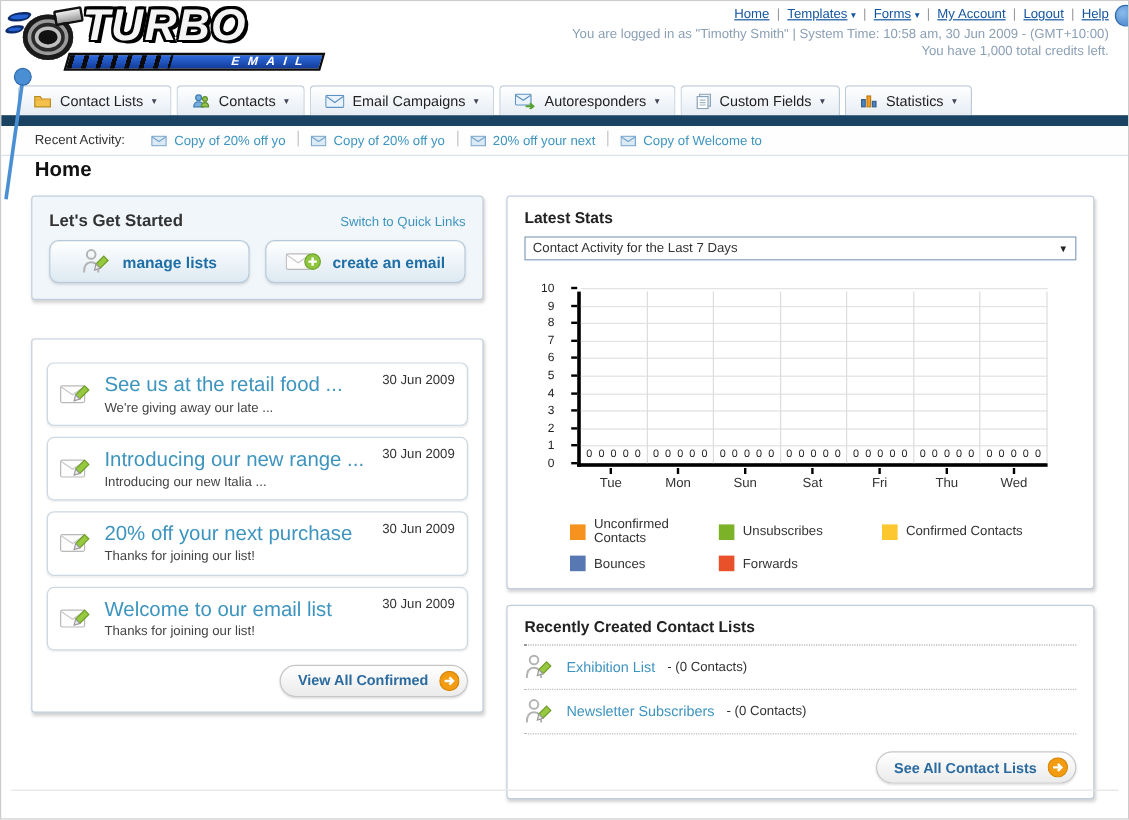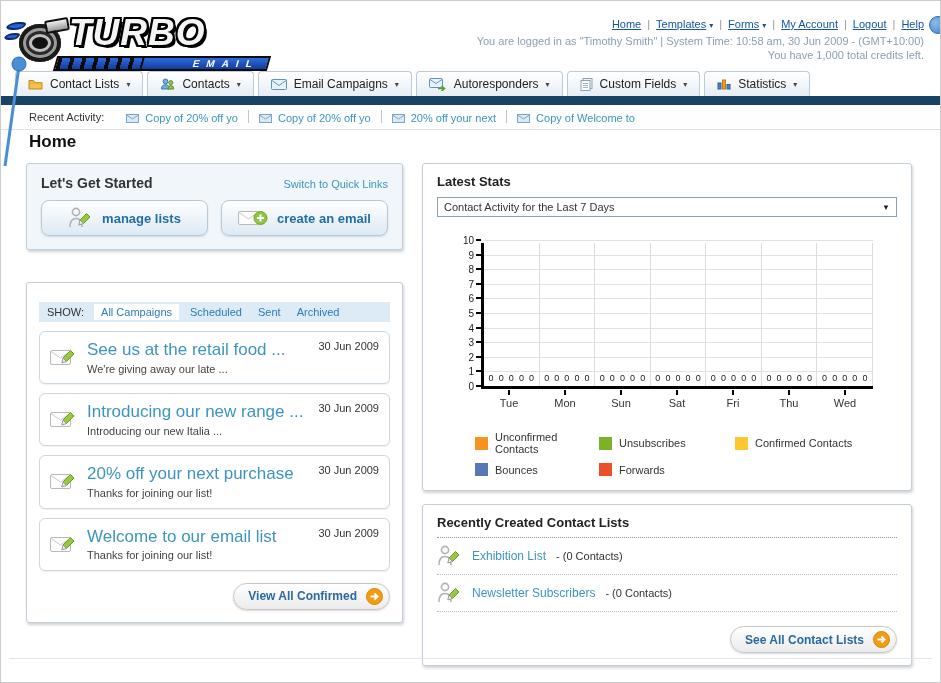--- a/index.html
+++ b/index.html
@@ -1,20 +1,20 @@
 <!DOCTYPE html>
 <html><head>
 <meta charset="utf-8">
 <style>
   * { margin:0; padding:0; box-sizing:border-box; }
   body { font-family:"Liberation Sans", sans-serif; background:#fff; }
   .page { position:relative; width:941px; height:683px; background:#fff; border:1px solid #ccc; overflow:hidden; }
 
   
-  .header { position:absolute; top:12px; left:0; right:0; height:66px; background:#fff; }
+  .header { position:absolute; top:0; left:0; right:0; height:66px; background:#fff; }
   .logo { position:absolute; left:6px; top:3px; width:272px; height:58px; }
   .turbo-disc { position:absolute; left:12px; top:8px; width:42px; height:38px; background:#111;
     border-radius:50%; box-shadow: inset 0 0 0 4px #1a1a1a, inset 0 0 0 7px #9a9a9a, inset 0 0 0 10px #2a2a2a, inset 0 0 0 13px #bfbfbf; }
   .turbo-nozzle { position:absolute; left:38px; top:3px; width:24px; height:13px; background:linear-gradient(180deg,#eee,#999);
     border:2px solid #111; border-radius:2px; transform:rotate(-10deg); }
   .flame { position:absolute; background:#2563d4; border:2px solid #0b2b6b; border-radius:60% 40% 50% 50%; transform:skewX(-35deg); }
   .flame.f1 { left:0; top:6px; width:18px; height:8px; }
   .flame.f2 { left:-2px; top:17px; width:14px; height:7px; }
   .logo-title { position:absolute; left:62px; top:-4px; font-size:37px; font-weight:bold; font-style:italic; letter-spacing:1px; color:#f4f4f4;
     text-shadow:-2px -2px 0 #000, 2px -2px 0 #000, -2px 2px 0 #000, 2px 2px 0 #000, 0 -2px 0 #000, 0 2px 0 #000, -2px 0 0 #000, 2px 0 0 #000, 3px 3px 0 #000; }
@@ -88,21 +88,21 @@
   .stats { padding:10px 14px 14px; }
   .select { margin-top:8px; border:1px solid #86a1ba; height:20px; display:flex; align-items:center; justify-content:space-between;
     padding:0 6px; font-size:11px; color:#333; background:#fff; cursor:pointer; }
   .select-arrow { font-size:8px; color:#222; }
   .chart { position:relative; margin:26px 0 0 44px; width:400px; height:172px; }
   .plot { position:relative; width:392px; height:146px; border-left:3px solid #000; border-bottom:3px solid #000; display:flex; }
   .hgrid { position:absolute; left:0; right:0; height:1px; background:#e2e2e2; }
   .col { flex:1; position:relative; border-right:1px solid #ddd; display:flex; align-items:flex-end;
     justify-content:space-around; padding:0 2px 3px; z-index:2; }
   .zero { font-size:9px; color:#222; }
-  .ylabel { position:absolute; right:100%; margin-right:10px; font-size:10px; color:#222; width:18px; text-align:right; }
+  .ylabel { position:absolute; right:100%; margin-right:22px; font-size:10px; color:#222; width:18px; text-align:right; }
   .ydash { position:absolute; right:100%; margin-right:3px; width:5px; height:2px; background:#000; }
   .xlabels { display:flex; width:392px; margin-top:1px;align-items:flex-end; }
   .xcell { flex:1; text-align:center; font-size:11px; color:#333; }
   .xtick { width:2px; height:5px; background:#000; margin:0 auto 2px; }
   .legend { margin:16px 0 0 38px; display:grid; grid-template-columns:124px 136px auto; row-gap:8px; font-size:11px; color:#333; }
   .leg-item { display:flex; align-items:center; gap:7px; }
   .swatch { width:13px; height:13px; flex:none; }
 
   
   .lists { margin-top:13px; padding:10px 14px 12px; }
@@ -282,24 +282,20 @@
                 <circle cx="22.5" cy="10" r="6.5" fill="#8ec63f" stroke="#6fa32c"></circle>
                 <path d="M22.5 6.5 V13.5 M19 10 H26" stroke="#fff" stroke-width="2"></path>
               </svg>
             </span>
             <span>create an email</span>
           </button>
         </div>
     </div>
 
     <div class="panel campaigns">
-      <div class="show-bar">
-        <span class="show-label">SHOW:</span>
-        <span id="campaign-filters"><span class="filter active">All Campaigns</span><span class="filter">Scheduled</span><span class="filter">Sent</span><span class="filter">Archived</span></span>
-      </div>
       <div id="campaign-rows">
           <div class="camp-row">
             <span class="icon">
               <svg width="27" height="21" viewBox="0 0 27 21">
                 <rect x="0.5" y="3.5" width="20" height="14" rx="1.5" fill="#fdfdfd" stroke="#b9b9b9"></rect>
                 <path d="M1 4.5 L10.5 11 L20 4.5" fill="none" stroke="#c9c9c9"></path>
                 <g transform="translate(9,1)">
                   <path d="M4 10 L11.5 2.5 L15 6 L7.5 13.5 Z" fill="#96c93f" stroke="#6e9c26"></path>
                   <path d="M4 10 L7.5 13.5 L2.8 15 Z" fill="#ececec" stroke="#999"></path>
                 </g>

